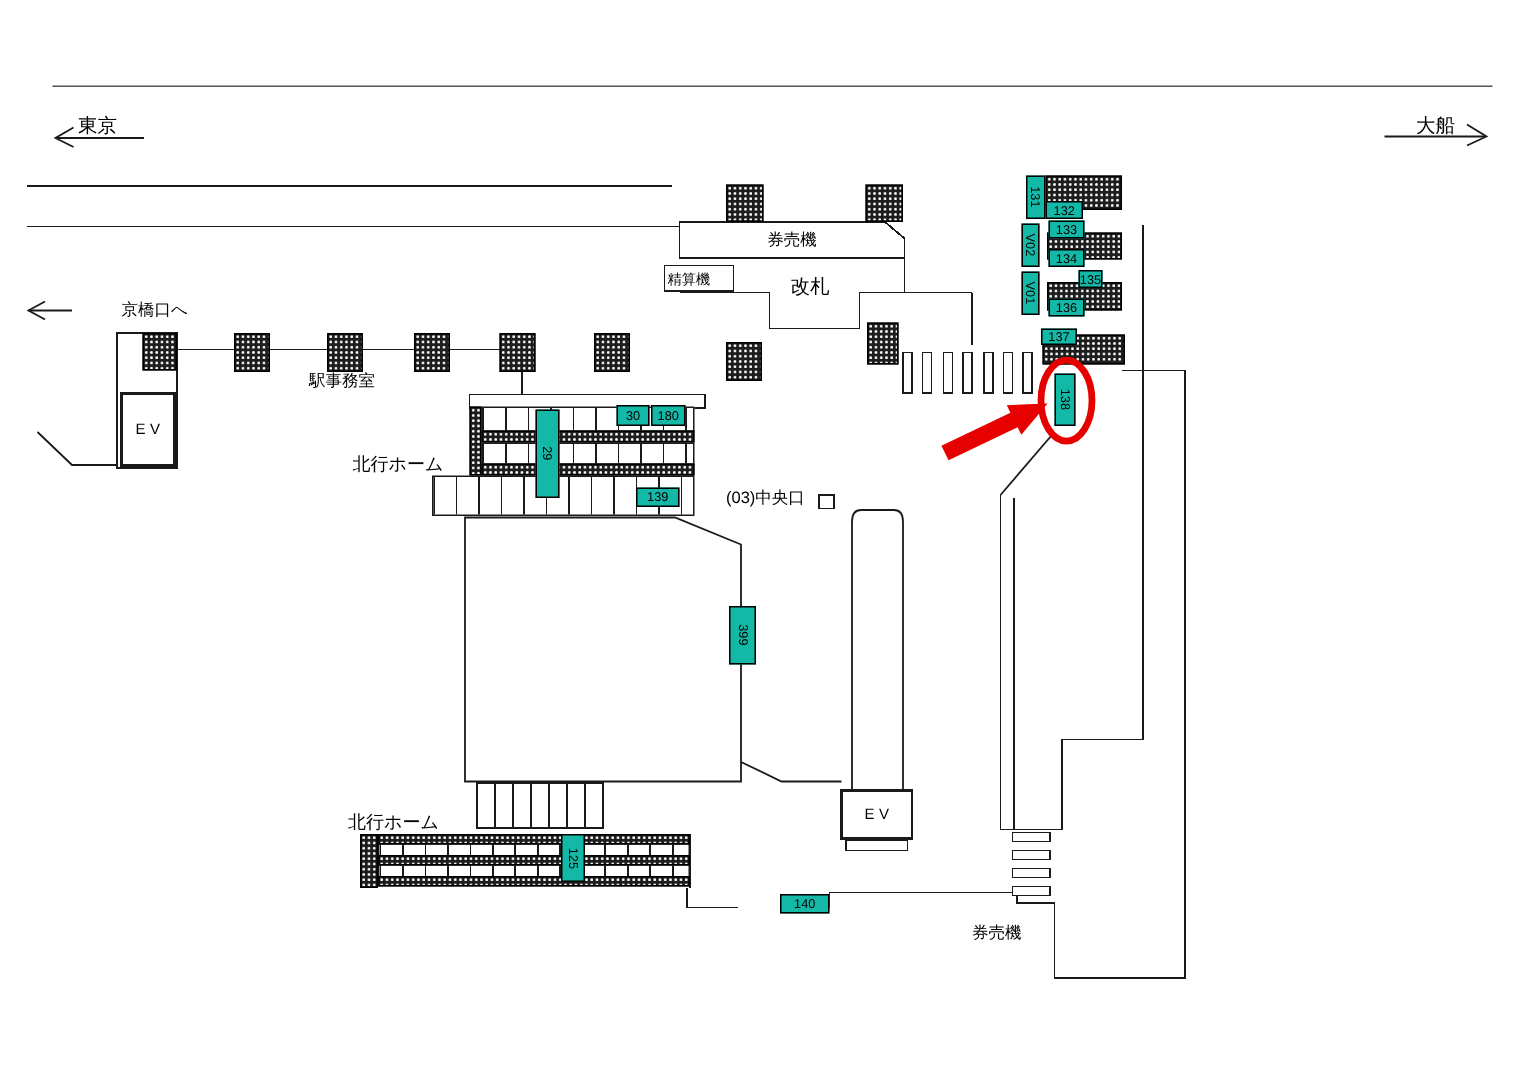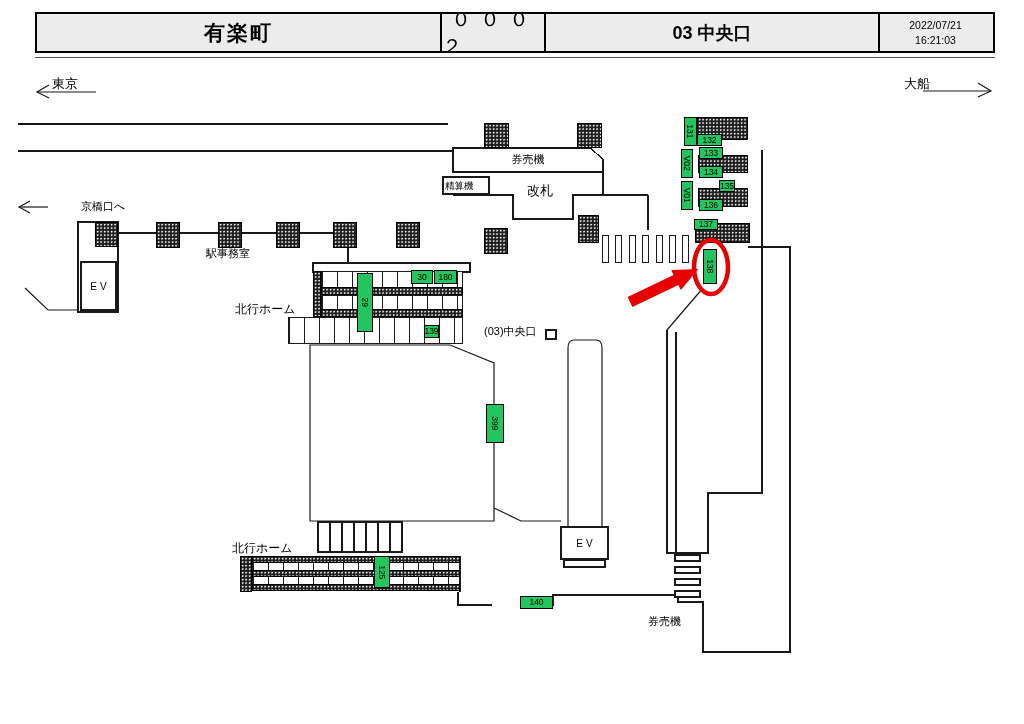--- a/index.html
+++ b/index.html
@@ -19,21 +19,21 @@
   
   .mlabel{position:absolute;font-size:11px;white-space:nowrap;z-index:4;}
   
   .hatch{position:absolute;background-color:#1d1d1d;border:1px solid #000;box-sizing:border-box;
          background-image:radial-gradient(circle at 1.5px 1.5px,#ffffff 0.7px,transparent 1.1px);
          background-size:3.5px 3.5px;z-index:3;}
   
   .cells{position:absolute;background-color:#fff;border:1px solid #1a1a1a;box-sizing:border-box;
          background-image:repeating-linear-gradient(90deg,#1a1a1a 0 1px,transparent 1px 15px);z-index:2;}
   
-  .idbox{position:absolute;background:#22c55e;border:1px solid #000;box-sizing:border-box;
+  .idbox{position:absolute;background:#14b8a6;border:1px solid #000;box-sizing:border-box;
          display:flex;align-items:center;justify-content:center;font-size:8.5px;
          line-height:1;z-index:4;}
   .idbox-v span{transform:rotate(90deg);white-space:nowrap;display:block;}
   .evbox{position:absolute;display:flex;align-items:center;justify-content:center;
          font-size:10px;letter-spacing:3px;text-indent:3px;z-index:4;}
   .z5{z-index:5;}
 </style>
 </head>
 <body>
 
@@ -102,33 +102,24 @@
       <rect x="682" y="235" width="6" height="27"></rect>
     </g>
 
     <g>
       <rect x="318" y="522" width="84" height="30" fill="#fff"></rect>
       <path d="M330,522 V552 M342,522 V552 M354,522 V552 M366,522 V552 M378,522 V552 M390,522 V552"></path>
     </g>
     <path d="M460,556 V592"></path>
   </svg>
 
-  <div class="hdr">
-    <div class="cell c-station">有楽町</div>
-    <div class="cell c-code">０００２</div>
-    <div class="cell c-loc">03 中央口</div>
-    <div class="cell c-dt">
-      <span>2022/07/21</span>
-      <span>16:21:03</span>
-    </div>
-  </div>
   <div class="hdr-rule"></div>
 
   <div class="mlabel" style="left:52px;top:75px;font-size:13px;">東京</div>
-  <div class="mlabel" style="left:904px;top:75px;font-size:13px;">大船</div>
+  <div class="mlabel" style="left:944px;top:75px;font-size:13px;">大船</div>
   <div class="mlabel" style="left:50px;top:199px;margin-left:31px;">京橋口へ</div>
 
   <div class="mlabel" style="left:453px;top:152px;width:150px;text-align:center;">券売機</div>
   <div class="mlabel" style="left:445px;top:180px;font-size:9.5px;">精算機</div>
   <div class="mlabel" style="left:527px;top:182px;font-size:13px;">改札</div>
   <div class="mlabel" style="left:206px;top:246px;">駅事務室</div>
   <div class="mlabel" style="left:235px;top:301px;font-size:12px;">北行ホーム</div>
   <div class="mlabel" style="left:232px;top:540px;font-size:12px;">北行ホーム</div>
   <div class="mlabel" style="left:484px;top:324px;">(03)中央口</div>
   <div class="mlabel" style="left:648px;top:614px;">券売機</div>
@@ -184,21 +175,21 @@
     </div>
   <div class="idbox" style="left:694px;top:219px;width:24px;height:11px;">
       <span>137</span>
     </div>
   <div class="idbox" style="left:411px;top:270px;width:22px;height:14px;">
       <span>30</span>
     </div>
   <div class="idbox" style="left:434px;top:270px;width:23px;height:14px;">
       <span>180</span>
     </div>
-  <div class="idbox" style="left:424px;top:325px;width:15px;height:13px;">
+  <div class="idbox" style="left:424px;top:325px;width:29px;height:13px;">
       <span>139</span>
     </div>
   <div class="idbox" style="left:492px;top:596px;width:33px;height:13px;margin-left:28px;">
       <span>140</span>
     </div>
 
   <div class="idbox idbox-v" style="left:684px;top:117px;width:13px;height:29px;">
       <span>131</span>
     </div>
   <div class="idbox idbox-v" style="left:681px;top:149px;width:12px;height:29px;">

